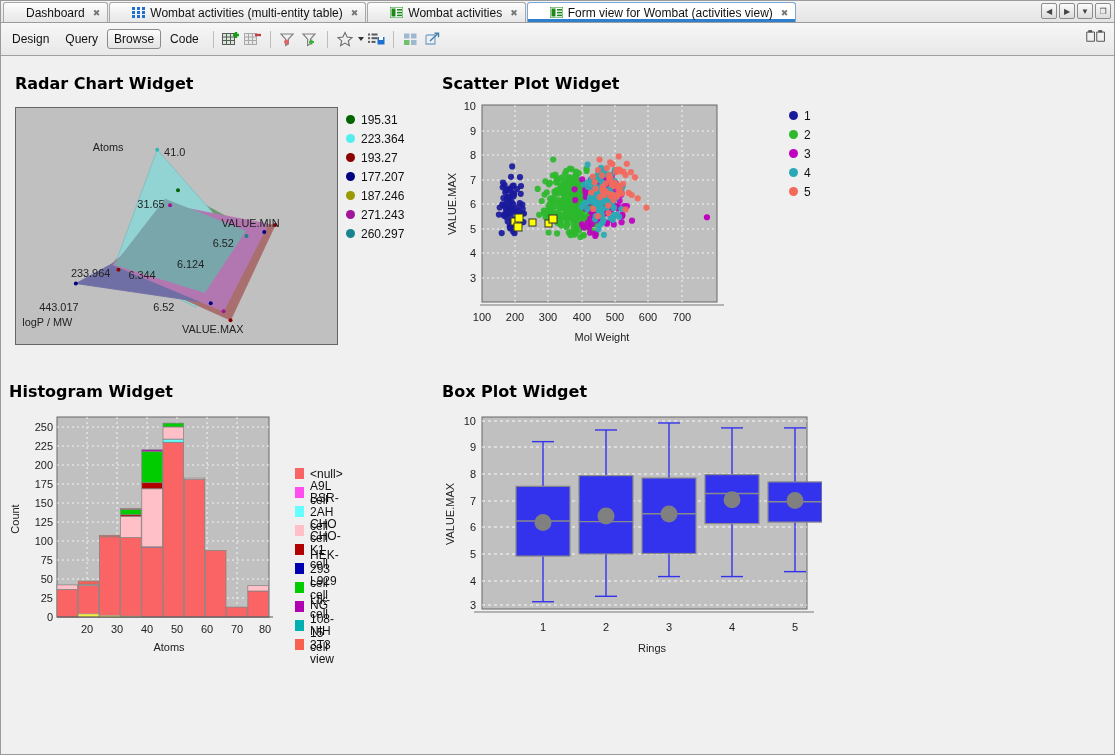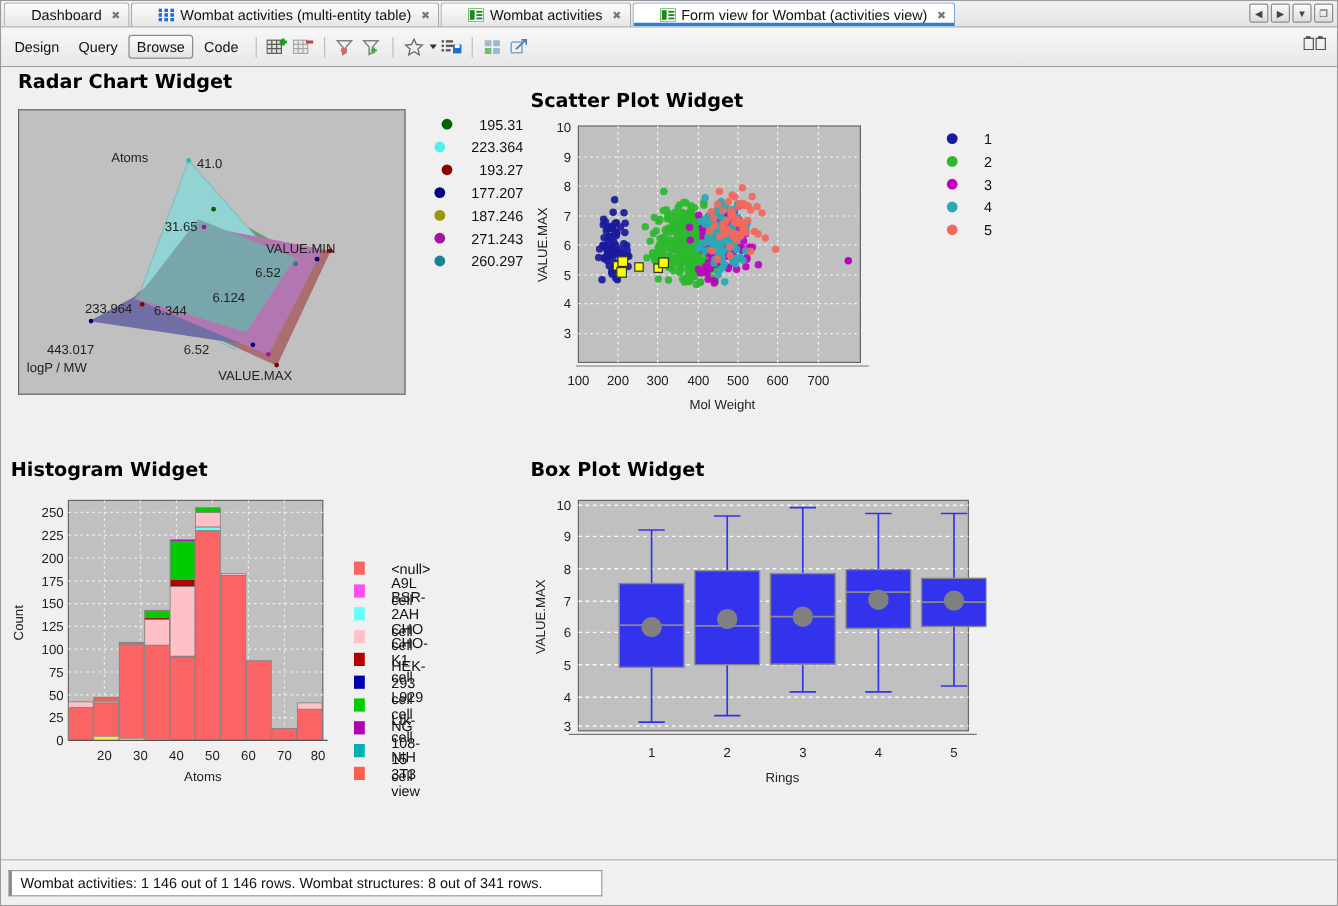--- a/index.html
+++ b/index.html
@@ -123,22 +123,22 @@
     border: 1px solid #666;
   }
   .tick-text {
     font-size: 11px; fill: #222;
     font-family: "Liberation Sans", sans-serif;
   }
 
   .legend { position: absolute; }
   .legend-row {
     display: flex; align-items: center;
-    gap: 22px; height: 19px;
-    font-size: 12px; color: #111; justify-content: flex-end;
+    gap: 6px; height: 19px;
+    font-size: 12px; color: #111;
   }
   .lg-dot { width: 9px; height: 9px; border-radius: 50%; flex: none; }
   .lg-sq  { width: 9px; height: 11px; flex: none; }
 
   
   .statuswrap {
     position: absolute;
     left: 0; right: 0; bottom: 0;
     height: 38px;
     background: #f0f0f0;
@@ -311,21 +311,21 @@
         <path d="M1 4 h10 v12 h-10 z" fill="none" stroke="#555" stroke-width="1.3"></path>
         <path d="M14 4 h10 v12 h-10 z" fill="none" stroke="#555" stroke-width="1.3"></path>
         <rect x="3" y="1.5" width="5" height="3" fill="#555"></rect>
         <rect x="16" y="1.5" width="5" height="3" fill="#555"></rect>
       </svg>
     </div>
   </div>
 
   <div class="workspace">
 
-    <div class="panel" style="left:14px; top:2px;">
+    <div class="panel" style="left:14px; top:18px;">
       <div class="widget-title">Radar Chart Widget</div>
       <div style="margin-top:14px; position:relative;">
         <svg width="323" height="238" class="plotarea" style="display:block;" viewBox="0 0 323 238">
 
           <g opacity="0.42">
             <polygon points="163,83 233,121 188,189 94,160" fill="#006400" stroke="#006400" stroke-width="0.9"></polygon>
             <polygon points="142,42 225,136 181,201 99,159" fill="#55eeee" stroke="#2ab8b8" stroke-width="0.9"></polygon>
             <polygon points="166,112 261,118 216,214 103,163" fill="#8b0000" stroke="#8b0000" stroke-width="0.9"></polygon>
             <polygon points="168,118 250,125 196,197 60,177" fill="#000080" stroke="#000080" stroke-width="0.9"></polygon>
             <polygon points="160,106 222,133 184,180 104,159" fill="#999900" stroke="#999900" stroke-width="0.9"></polygon>
@@ -1421,18 +1421,13 @@
             <text x="227" y="222">3</text>
           <text x="290" y="222">4</text>
             <text x="353" y="222">5</text>
         </g>
         <text class="tick-text" x="210" y="243" text-anchor="middle">Rings</text>
         <text class="tick-text" x="12" y="105" text-anchor="middle" transform="rotate(-90 12 105)">VALUE.MAX</text>
       </svg>
     </div>
   </div>
 
-  <div class="statuswrap">
-    <div class="statusbar">
-      <span>Wombat activities: 1 146 out of 1 146 rows. Wombat structures: 8 out of 341 rows.</span>
-    </div>
-  </div>
 </div>
 
 </body></html>

